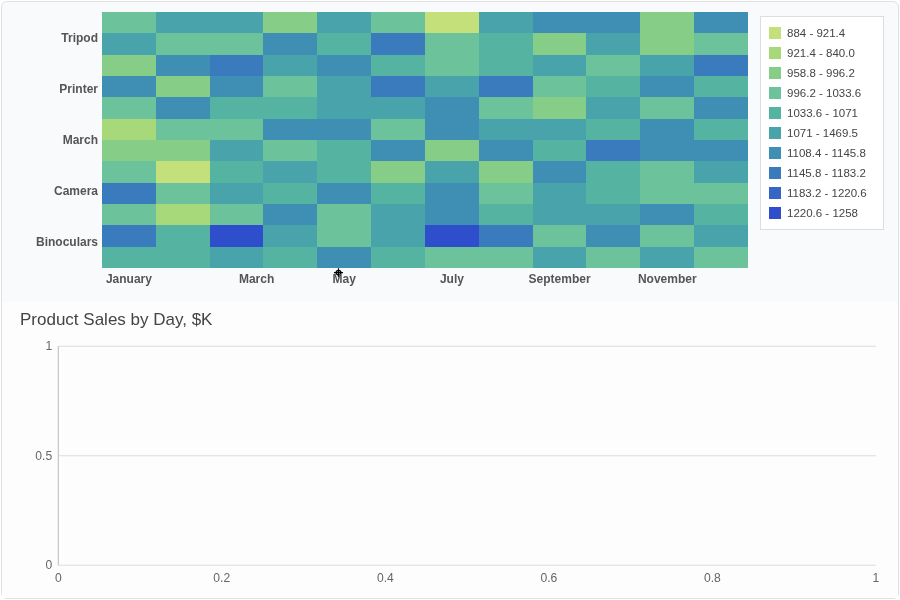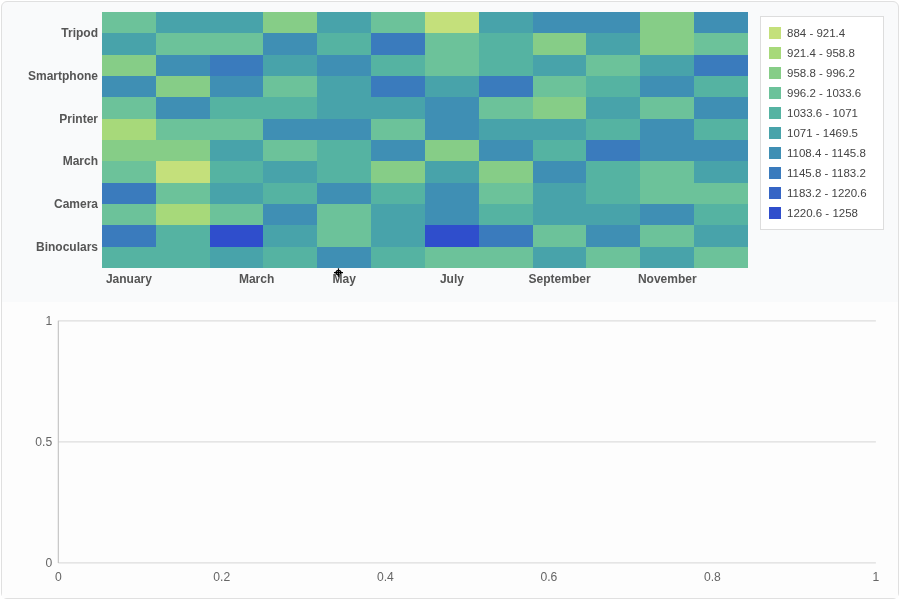--- a/index.html
+++ b/index.html
@@ -145,21 +145,20 @@
 <body>
 
 <div class="frame">
 
   <div class="panel-top">
     <div class="heat-row">
       <div class="heat-left">
         <div class="heat-grid-area">
           <div class="y-axis" id="y-axis">
               <div class="y-tick" style="height: 16.6667%; display: flex; align-items: center;">Tripod</div>
-              <div class="y-tick" style="height: 16.6667%; display: flex; align-items: center;">Smartphone</div>
               <div class="y-tick" style="height: 16.6667%; display: flex; align-items: center;">Printer</div>
               <div class="y-tick" style="height: 16.6667%; display: flex; align-items: center;">March</div>
               <div class="y-tick" style="height: 16.6667%; display: flex; align-items: center;">Camera</div>
               <div class="y-tick" style="height: 16.6667%; display: flex; align-items: center; text-align: center;">Binoculars</div>
             </div>
           <div class="heat-grid" id="heat-grid" style="grid-template-columns: repeat(12, 1fr); grid-template-rows: repeat(12, 1fr);">
               <div class="cell" style="background: rgb(108, 194, 154);"></div>
               <div class="cell" style="background: rgb(72, 163, 170);"></div>
               <div class="cell" style="background: rgb(72, 163, 170);"></div>
               <div class="cell" style="background: rgb(134, 205, 135);"></div>
@@ -315,21 +314,21 @@
             <div class="x-tick" style="position: absolute; left: 87.5%; transform: translateX(-50%);">November</div>
           </div>
       </div>
       <div class="legend" id="legend">
           <div class="legend-item">
             <div class="legend-swatch" style="background: rgb(196, 224, 123);"></div>
             <div class="legend-label">884 - 921.4</div>
           </div>
           <div class="legend-item">
             <div class="legend-swatch" style="background: rgb(167, 217, 122);"></div>
-            <div class="legend-label">921.4 - 958.8</div>
+            <div class="legend-label">921.4 - 840.0</div>
           </div>
           <div class="legend-item">
             <div class="legend-swatch" style="background: rgb(134, 205, 135);"></div>
             <div class="legend-label">958.8 - 996.2</div>
           </div>
           <div class="legend-item">
             <div class="legend-swatch" style="background: rgb(108, 194, 154);"></div>
             <div class="legend-label">996.2 - 1033.6</div>
           </div>
           <div class="legend-item">
@@ -354,20 +353,21 @@
           </div>
           <div class="legend-item">
             <div class="legend-swatch" style="background: rgb(47, 78, 204);"></div>
             <div class="legend-label">1220.6 - 1258</div>
           </div>
         </div>
     </div>
   </div>
 
   <div class="panel-bottom">
+    <div class="title">Product Sales by Day, $K</div>
     <div class="line-chart-area">
       <svg id="line-svg" width="100%" height="100%" viewBox="0 0 840 240" preserveAspectRatio="none">
           <line x1="24" y1="6" x2="832" y2="6" class="grid-line"></line>
           <text x="18" y="10" text-anchor="end" class="tick-text">1</text>
           <line x1="24" y1="112" x2="832" y2="112" class="grid-line"></line>
           <text x="18" y="116" text-anchor="end" class="tick-text">0.5</text>
           <line x1="24" y1="218" x2="832" y2="218" class="grid-line"></line>
           <text x="18" y="222" text-anchor="end" class="tick-text">0</text>
           <text x="24" y="234" text-anchor="middle" class="tick-text">0</text>
           <text x="185.60000000000002" y="234" text-anchor="middle" class="tick-text">0.2</text>

